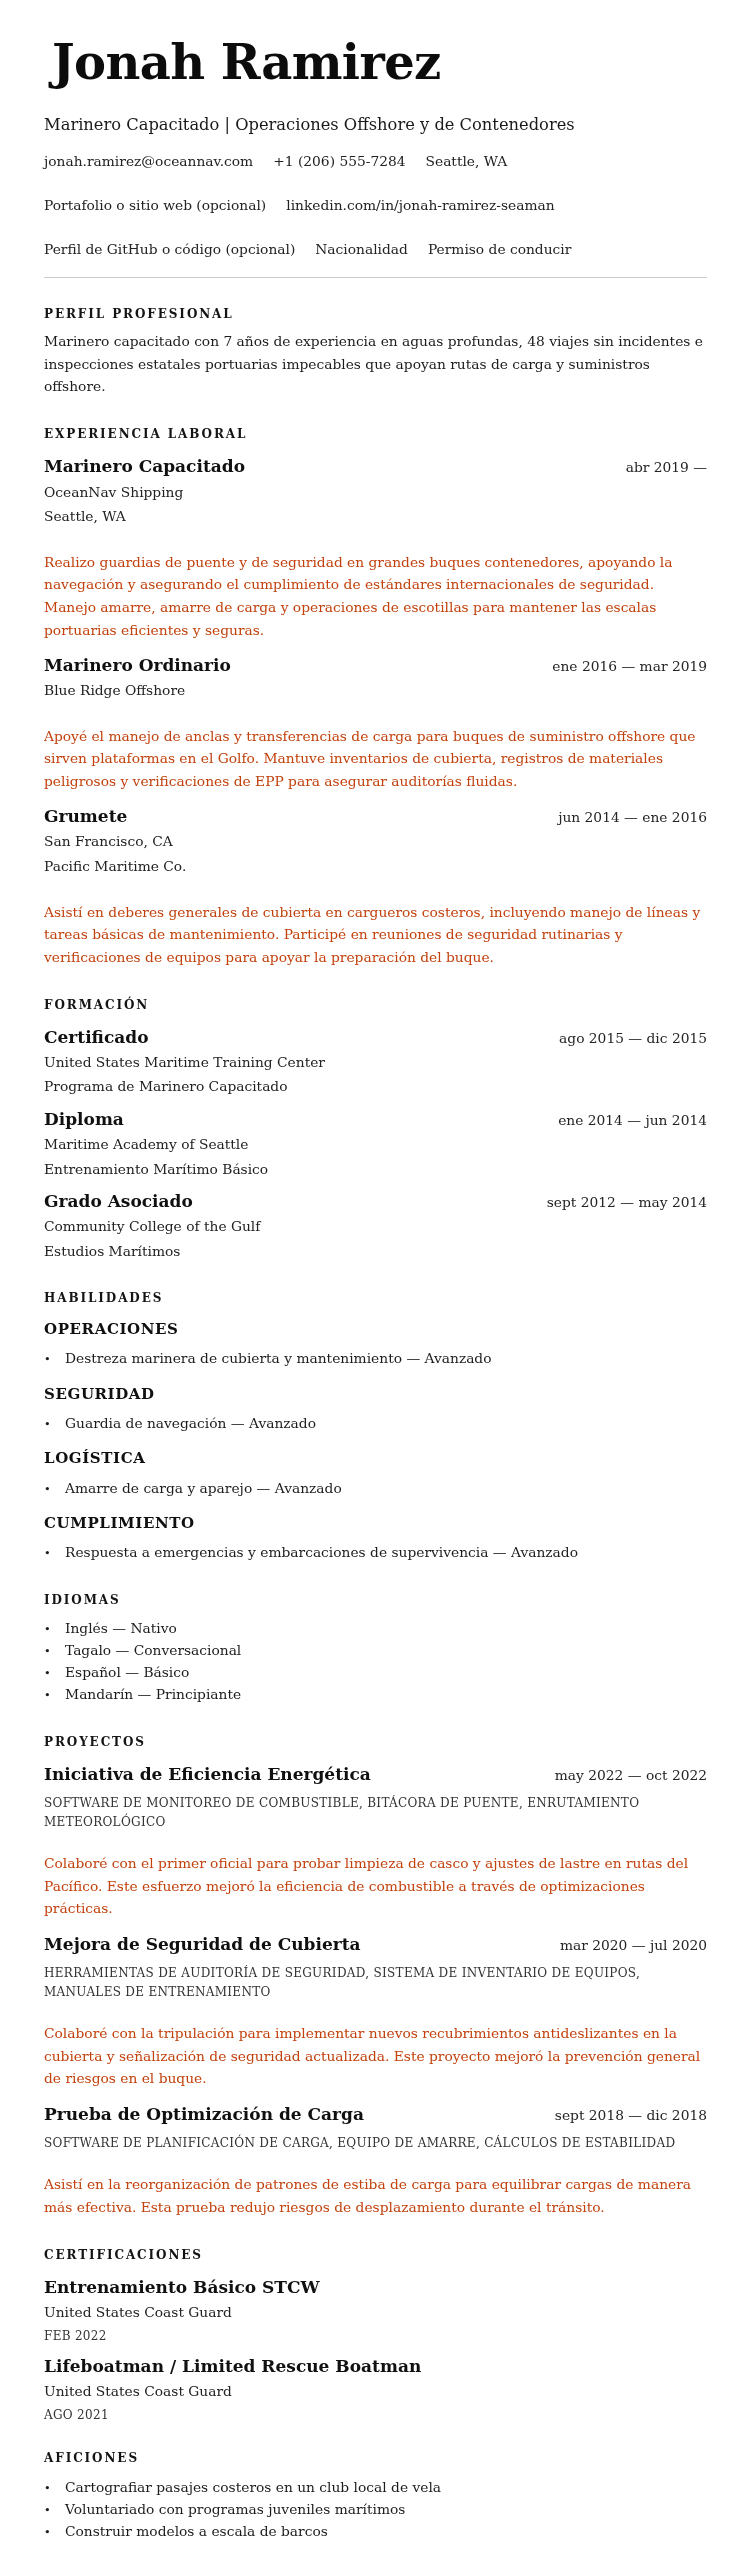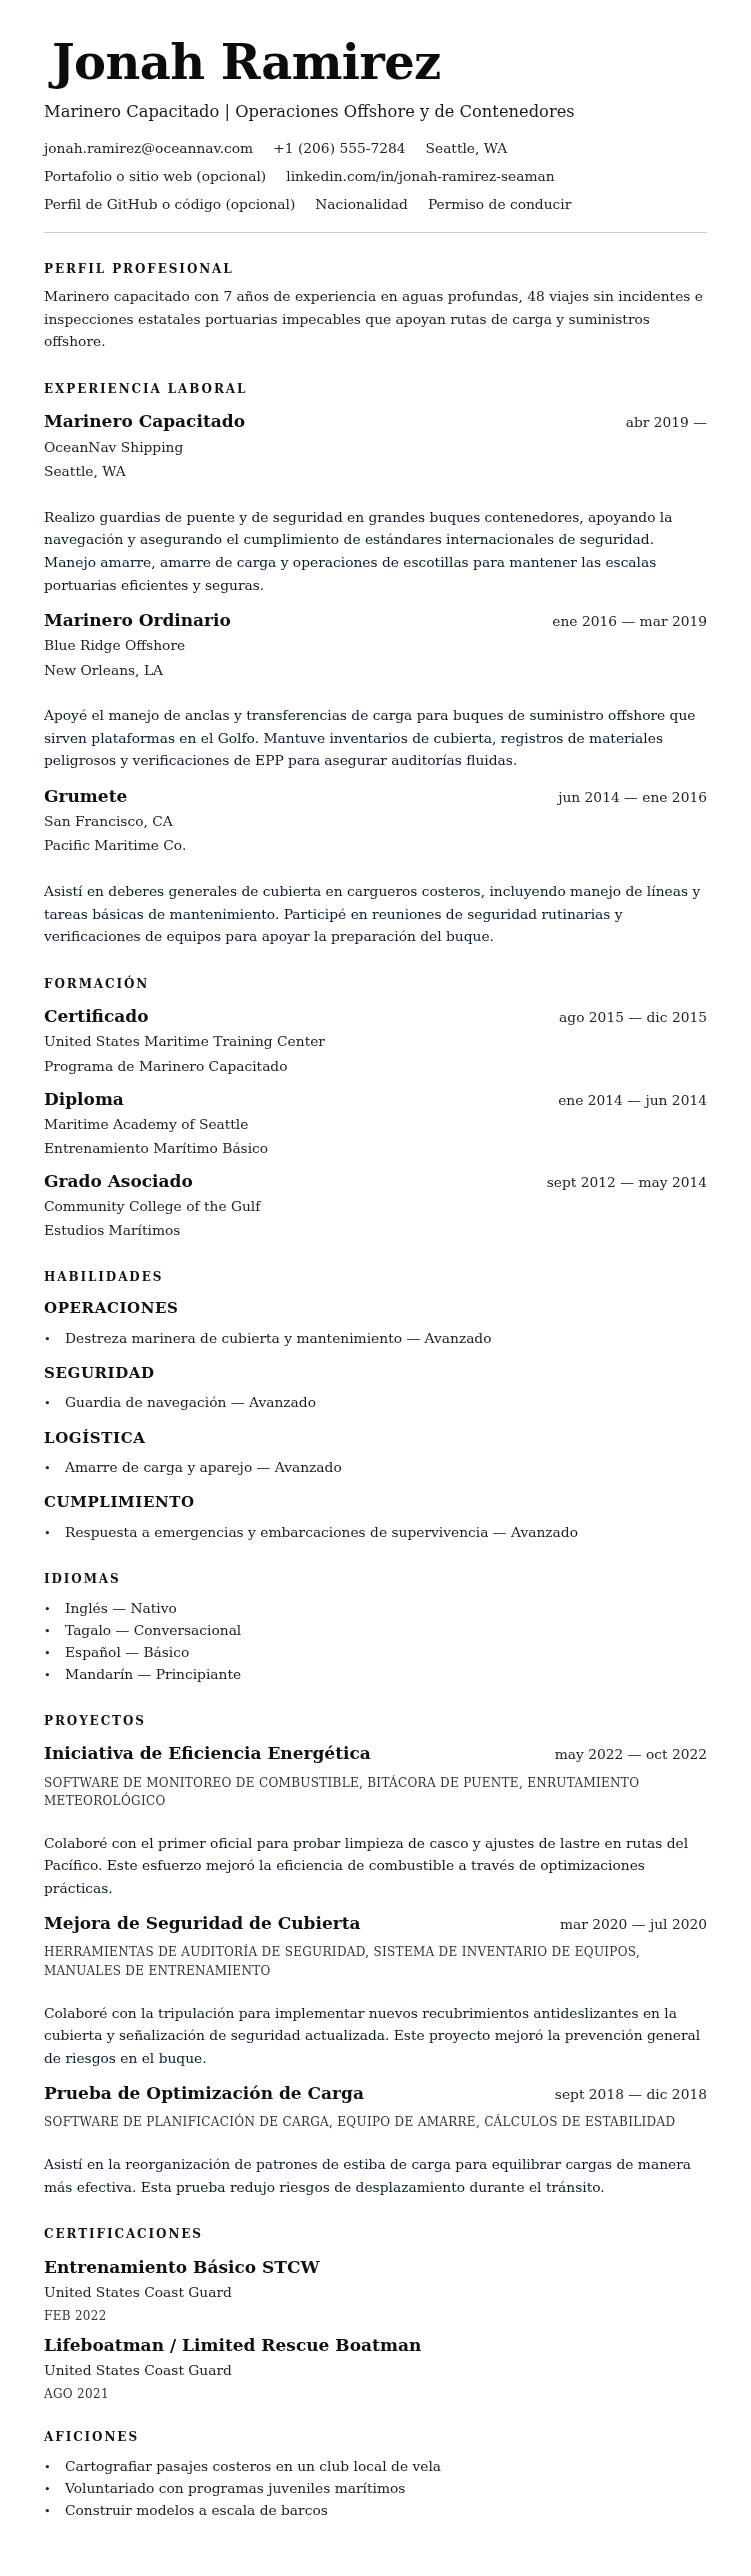--- a/index.html
+++ b/index.html
@@ -22,33 +22,33 @@
     font-size: 48px;
     font-weight: bold;
     line-height: 1;
     margin: 8px;
     color: #0c0c0c;
     letter-spacing: -0.6px;
   }
   .subtitle {
     font-size: 16.3px;
     line-height: 1.3;
-    margin-top: 15px;
+    margin-top: 28px;
     color: #1a1a1a;
   }
   .contact-row {
     display: flex;
     flex-wrap: wrap;
     column-gap: 20px;
     font-size: 13.8px;
     line-height: 1.5;
     color: #222222;
   }
   .contact-row.first { margin-top: 16.3px; }
-  .contact-row.rest  { margin-top: 7px; }
+  .contact-row.rest  { margin-top: 23px; }
   .divider {
     border: none;
     border-top: 0.6px solid #cccccc;
     margin: 17.5px 0 0 0;
     height: 0;
   }
   .section { margin-top: 29px; }
   .section-heading {
     font-size: 12px;
     font-weight: bold;
@@ -86,21 +86,21 @@
   .entry-sub {
     font-size: 13.8px;
     line-height: 1.5;
     margin-top: 3.8px;
     color: #222222;
   }
   .entry-desc {
     font-size: 13.8px;
     line-height: 1.64;
     margin-top: 24px;
-    color: #0f172a;
+    color: #c2410c;
     max-width: 664px;
   }
   .tools-line {
     font-size: 12px;
     line-height: 1.55;
     margin-top: 8.8px;
     color: #333333;
     letter-spacing: 0.3px;
     max-width: 639px;
   }
@@ -183,21 +183,20 @@
       <div class="entry-sub">Seattle, WA</div>
       <p class="entry-desc">Realizo guardias de puente y de seguridad en grandes buques contenedores, apoyando la navegación y asegurando el cumplimiento de estándares internacionales de seguridad. Manejo amarre, amarre de carga y operaciones de escotillas para mantener las escalas portuarias eficientes y seguras.</p>
     </div>
 
     <div class="entry">
       <div class="entry-header">
         <span class="entry-title">Marinero Ordinario</span>
         <span class="entry-date">ene 2016 — mar 2019</span>
       </div>
       <div class="entry-sub">Blue Ridge Offshore</div>
-      <div class="entry-sub">New Orleans, LA</div>
       <p class="entry-desc">Apoyé el manejo de anclas y transferencias de carga para buques de suministro offshore que sirven plataformas en el Golfo. Mantuve inventarios de cubierta, registros de materiales peligrosos y verificaciones de EPP para asegurar auditorías fluidas.</p>
     </div>
 
     <div class="entry">
       <div class="entry-header">
         <span class="entry-title">Grumete</span>
         <span class="entry-date">jun 2014 — ene 2016</span>
       </div>
       <div class="entry-sub">San Francisco, CA</div>
       <div class="entry-sub">Pacific Maritime Co.</div>

